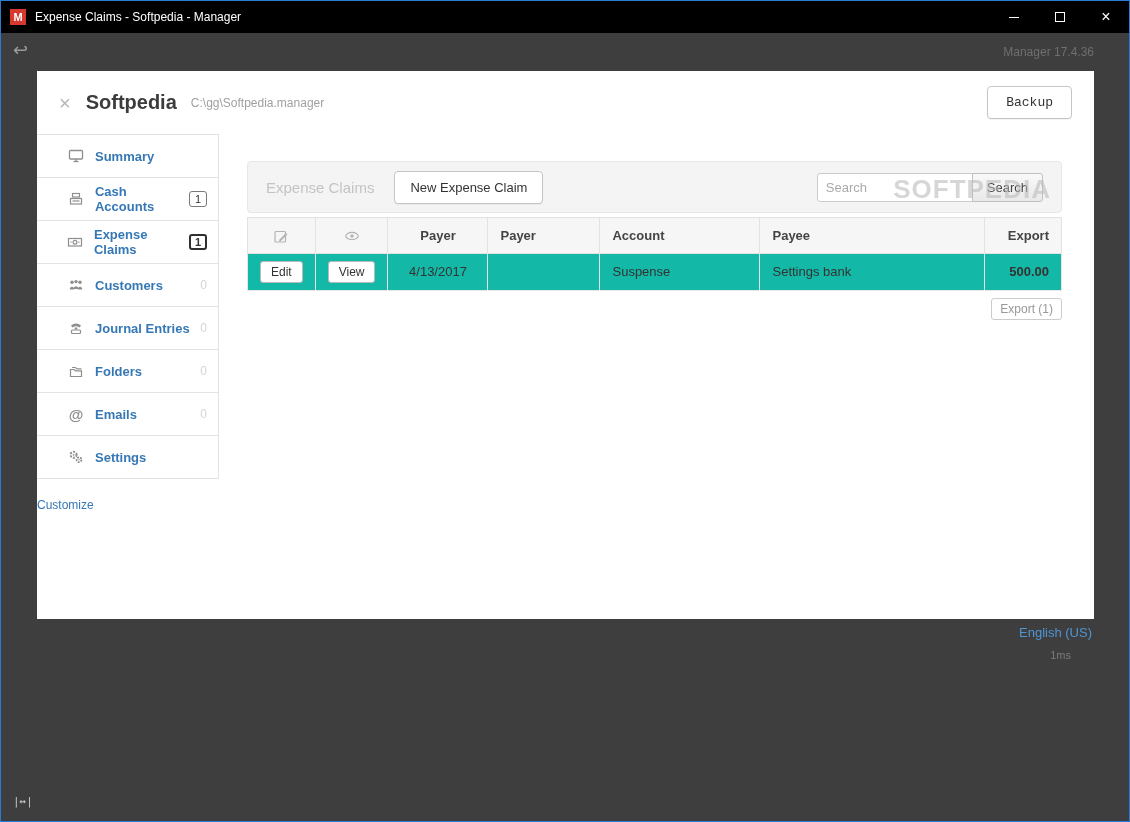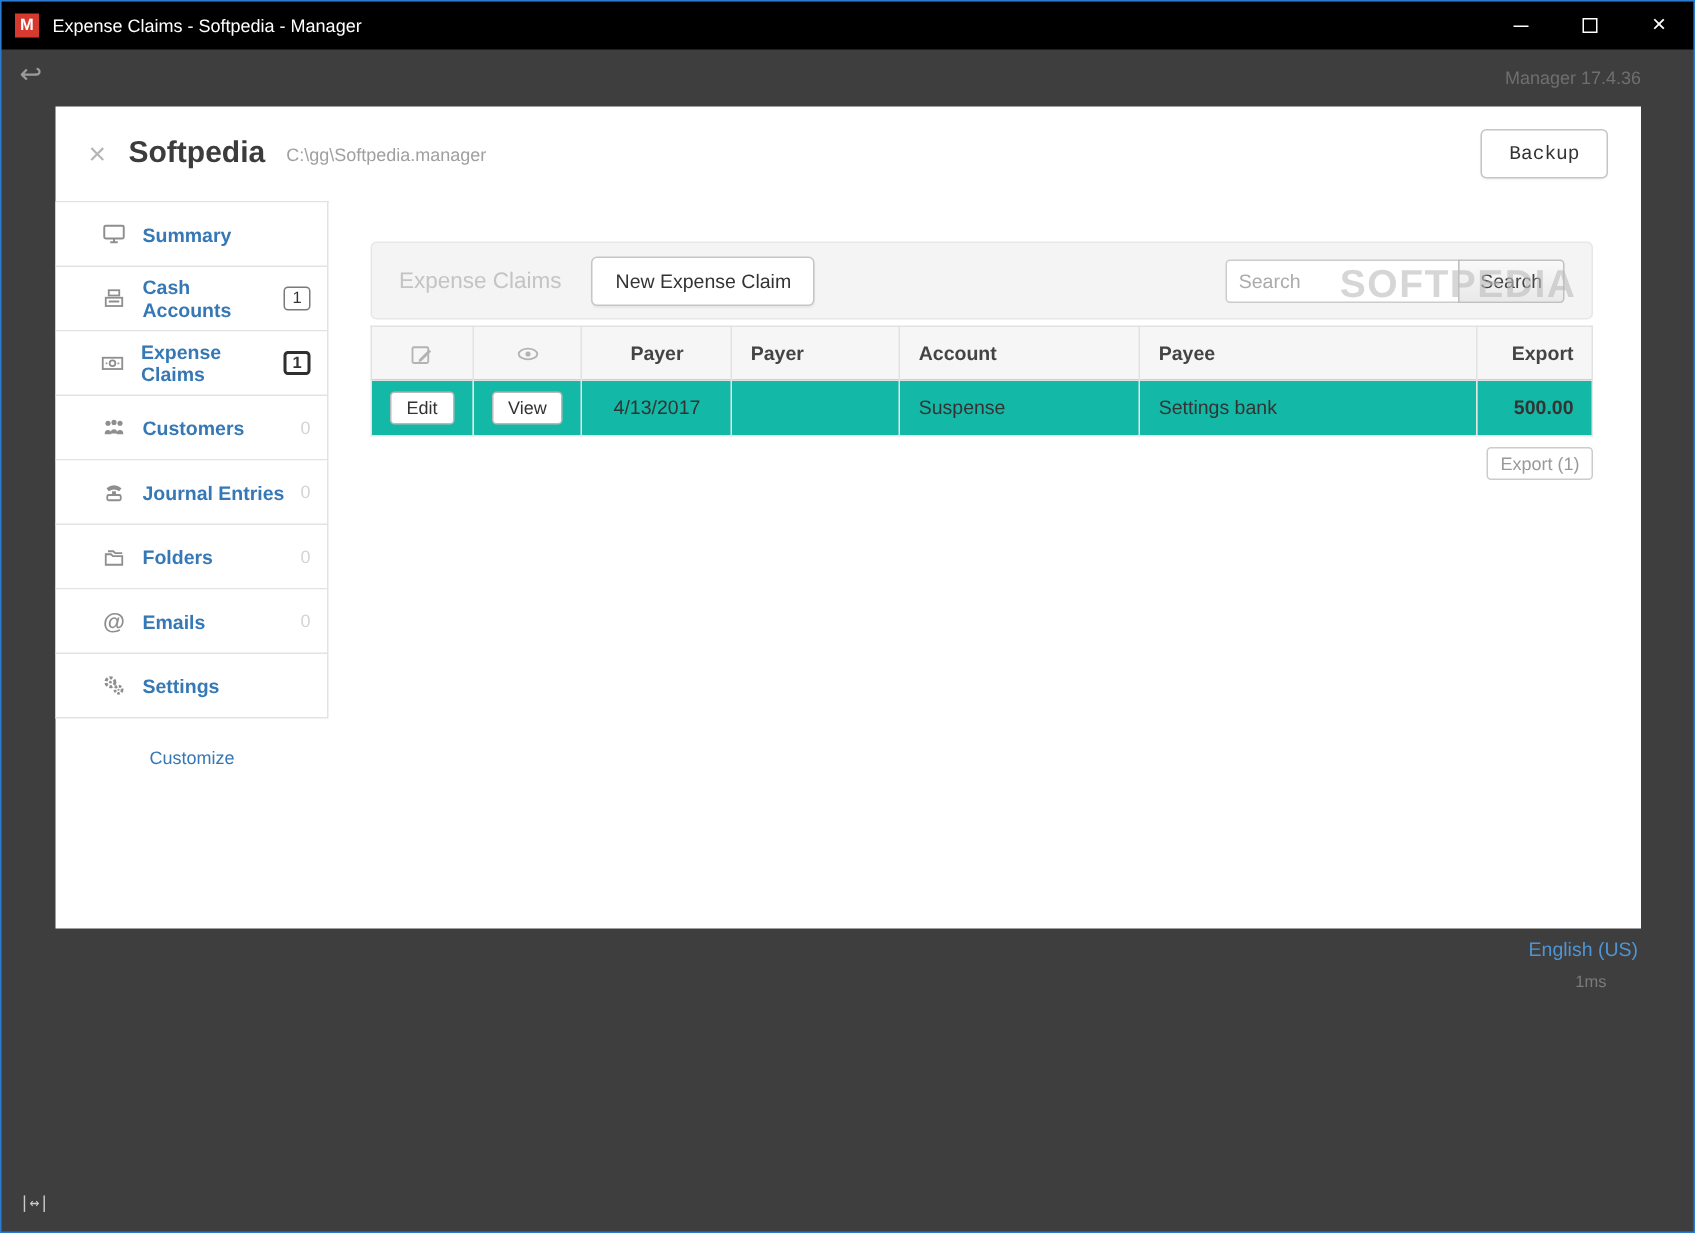--- a/index.html
+++ b/index.html
@@ -39,21 +39,21 @@
   .sidebar { width:182px; border-top:1px solid #e3e3e3; border-right:1px solid #e3e3e3; }
   .side-item { height:43px; display:flex; align-items:center; padding:0 11px 0 28px;
     border-bottom:1px solid #e3e3e3; cursor:pointer; background:#fff; }
   .side-icon { width:22px; display:flex; justify-content:center; align-items:center; color:#8e8e8e; }
   .side-label { margin-left:8px; font-weight:bold; font-size:13px; color:#3578b5; }
   .badge { margin-left:auto; font-size:11px; }
   .badge.outlined { min-width:18px; text-align:center; border:1px solid #7a7a7a; border-radius:3px;
     padding:1px 4px; color:#333; background:#fff; }
   .badge.active-badge { border:2px solid #2f2f2f; font-weight:bold; padding:0 3px; }
   .badge.zero { color:#d4d4d4; font-size:12px; }
-  .customize { margin-top:19px; text-align:center; color:#3578b5; font-size:12px; cursor:pointer; }
+  .customize { margin-top:19px; color:#3578b5; font-size:12px; cursor:pointer; }
   
   .content { flex:1; padding:27px 32px 0 28px; position:relative; }
   .toolbar { background:#f4f4f4; border:1px solid #e7e7e7; border-radius:4px; height:52px;
     display:flex; align-items:center; padding:0 18px; position:relative; }
   .toolbar-title { color:#c4c4c4; font-size:15px; }
   .btn-new { margin-left:20px; font-size:13px; padding:8px 15px; position:relative; z-index:4; }
   .t-spacer { flex:1; }
   .watermark { position:absolute; right:10px; top:12px; font-size:26px; font-weight:bold;
     color:#bcbcbc; opacity:0.6; letter-spacing:1px; pointer-events:none; z-index:5; }
   .search-group { display:flex; align-items:center; }

